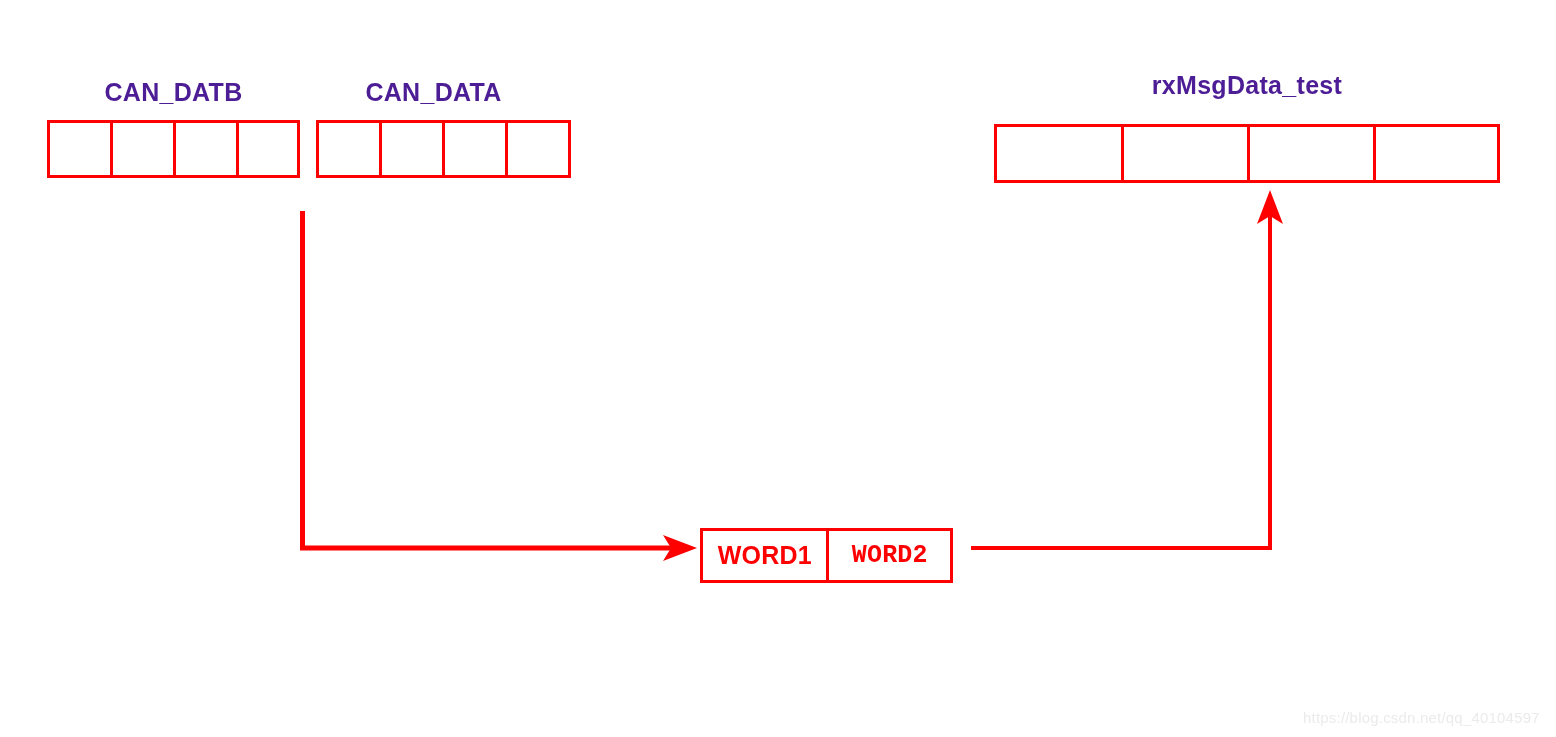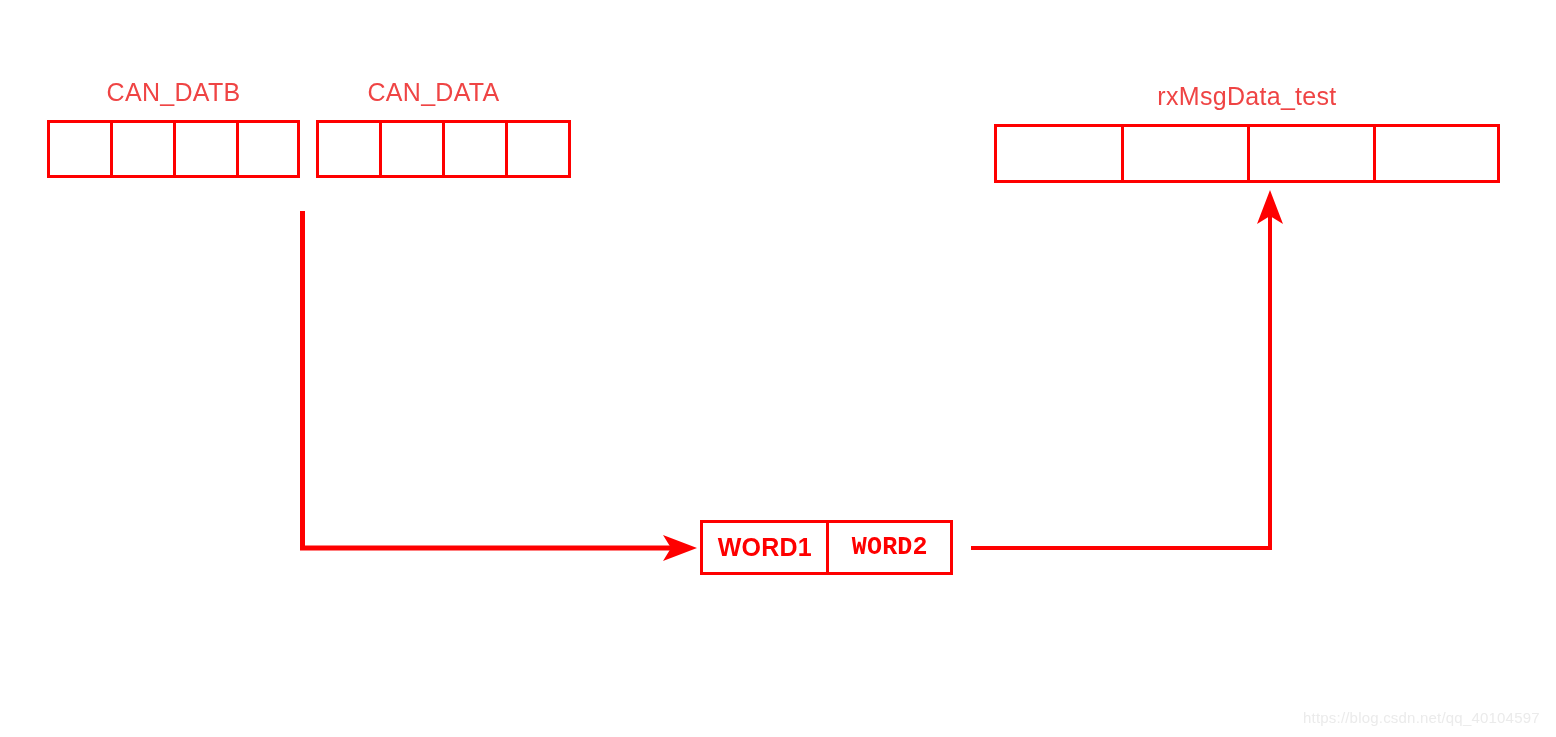--- a/index.html
+++ b/index.html
@@ -10,22 +10,22 @@
   #canvas {
     position: relative;
     width: 1556px;
     height: 737px;
     background: #ffffff;
     overflow: hidden;
     font-family: "Liberation Sans", sans-serif;
   }
   .label {
     position: absolute;
-    color: #ef4444;
-    font-weight: normal;
+    color: #4c1d95;
+    font-weight: bold;
     font-size: 25px;
     letter-spacing: 0.3px;
     white-space: nowrap;
     text-align: center;
     line-height: 1;
   }
   .byte-table {
     position: absolute;
     display: flex;
     box-sizing: border-box;
@@ -40,20 +40,21 @@
   }
   .byte-cell:last-child {
     border-right: none;
   }
   .word-box {
     position: absolute;
     display: flex;
     box-sizing: border-box;
     border: 3px solid #fe0000;
     background: #ffffff;
+    margin-top: 8px;
   }
   .word-cell {
     box-sizing: border-box;
     height: 100%;
     border-right: 3px solid #fe0000;
     display: flex;
     align-items: center;
     justify-content: center;
     color: #fe0000;
     font-weight: bold;
@@ -94,21 +95,21 @@
   </div>
 
   <div class="label" style="left:306px; top:80px; width:255px;">CAN_DATA</div>
   <div class="byte-table" style="left:316px; top:120px; width:255px; height:58px;">
     <div class="byte-cell" style="width:63px;"></div>
     <div class="byte-cell" style="width:63px;"></div>
     <div class="byte-cell" style="width:63px;"></div>
     <div class="byte-cell" style="width:60px;"></div>
   </div>
 
-  <div class="label" style="left:994px; top:84px; width:506px;">rxMsgData_test</div>
+  <div class="label" style="left:994px; top:73px; width:506px;">rxMsgData_test</div>
   <div class="byte-table" style="left:994px; top:124px; width:506px; height:59px;">
     <div class="byte-cell" style="width:127px;"></div>
     <div class="byte-cell" style="width:126px;"></div>
     <div class="byte-cell" style="width:126px;"></div>
     <div class="byte-cell" style="width:121px;"></div>
   </div>
 
   <div class="word-box" style="left:700px; top:520px; width:253px; height:55px;">
     <div class="word-cell" style="width:128px;">WORD1</div>
     <div class="word-cell" style="width:122px;">WORD2</div>

